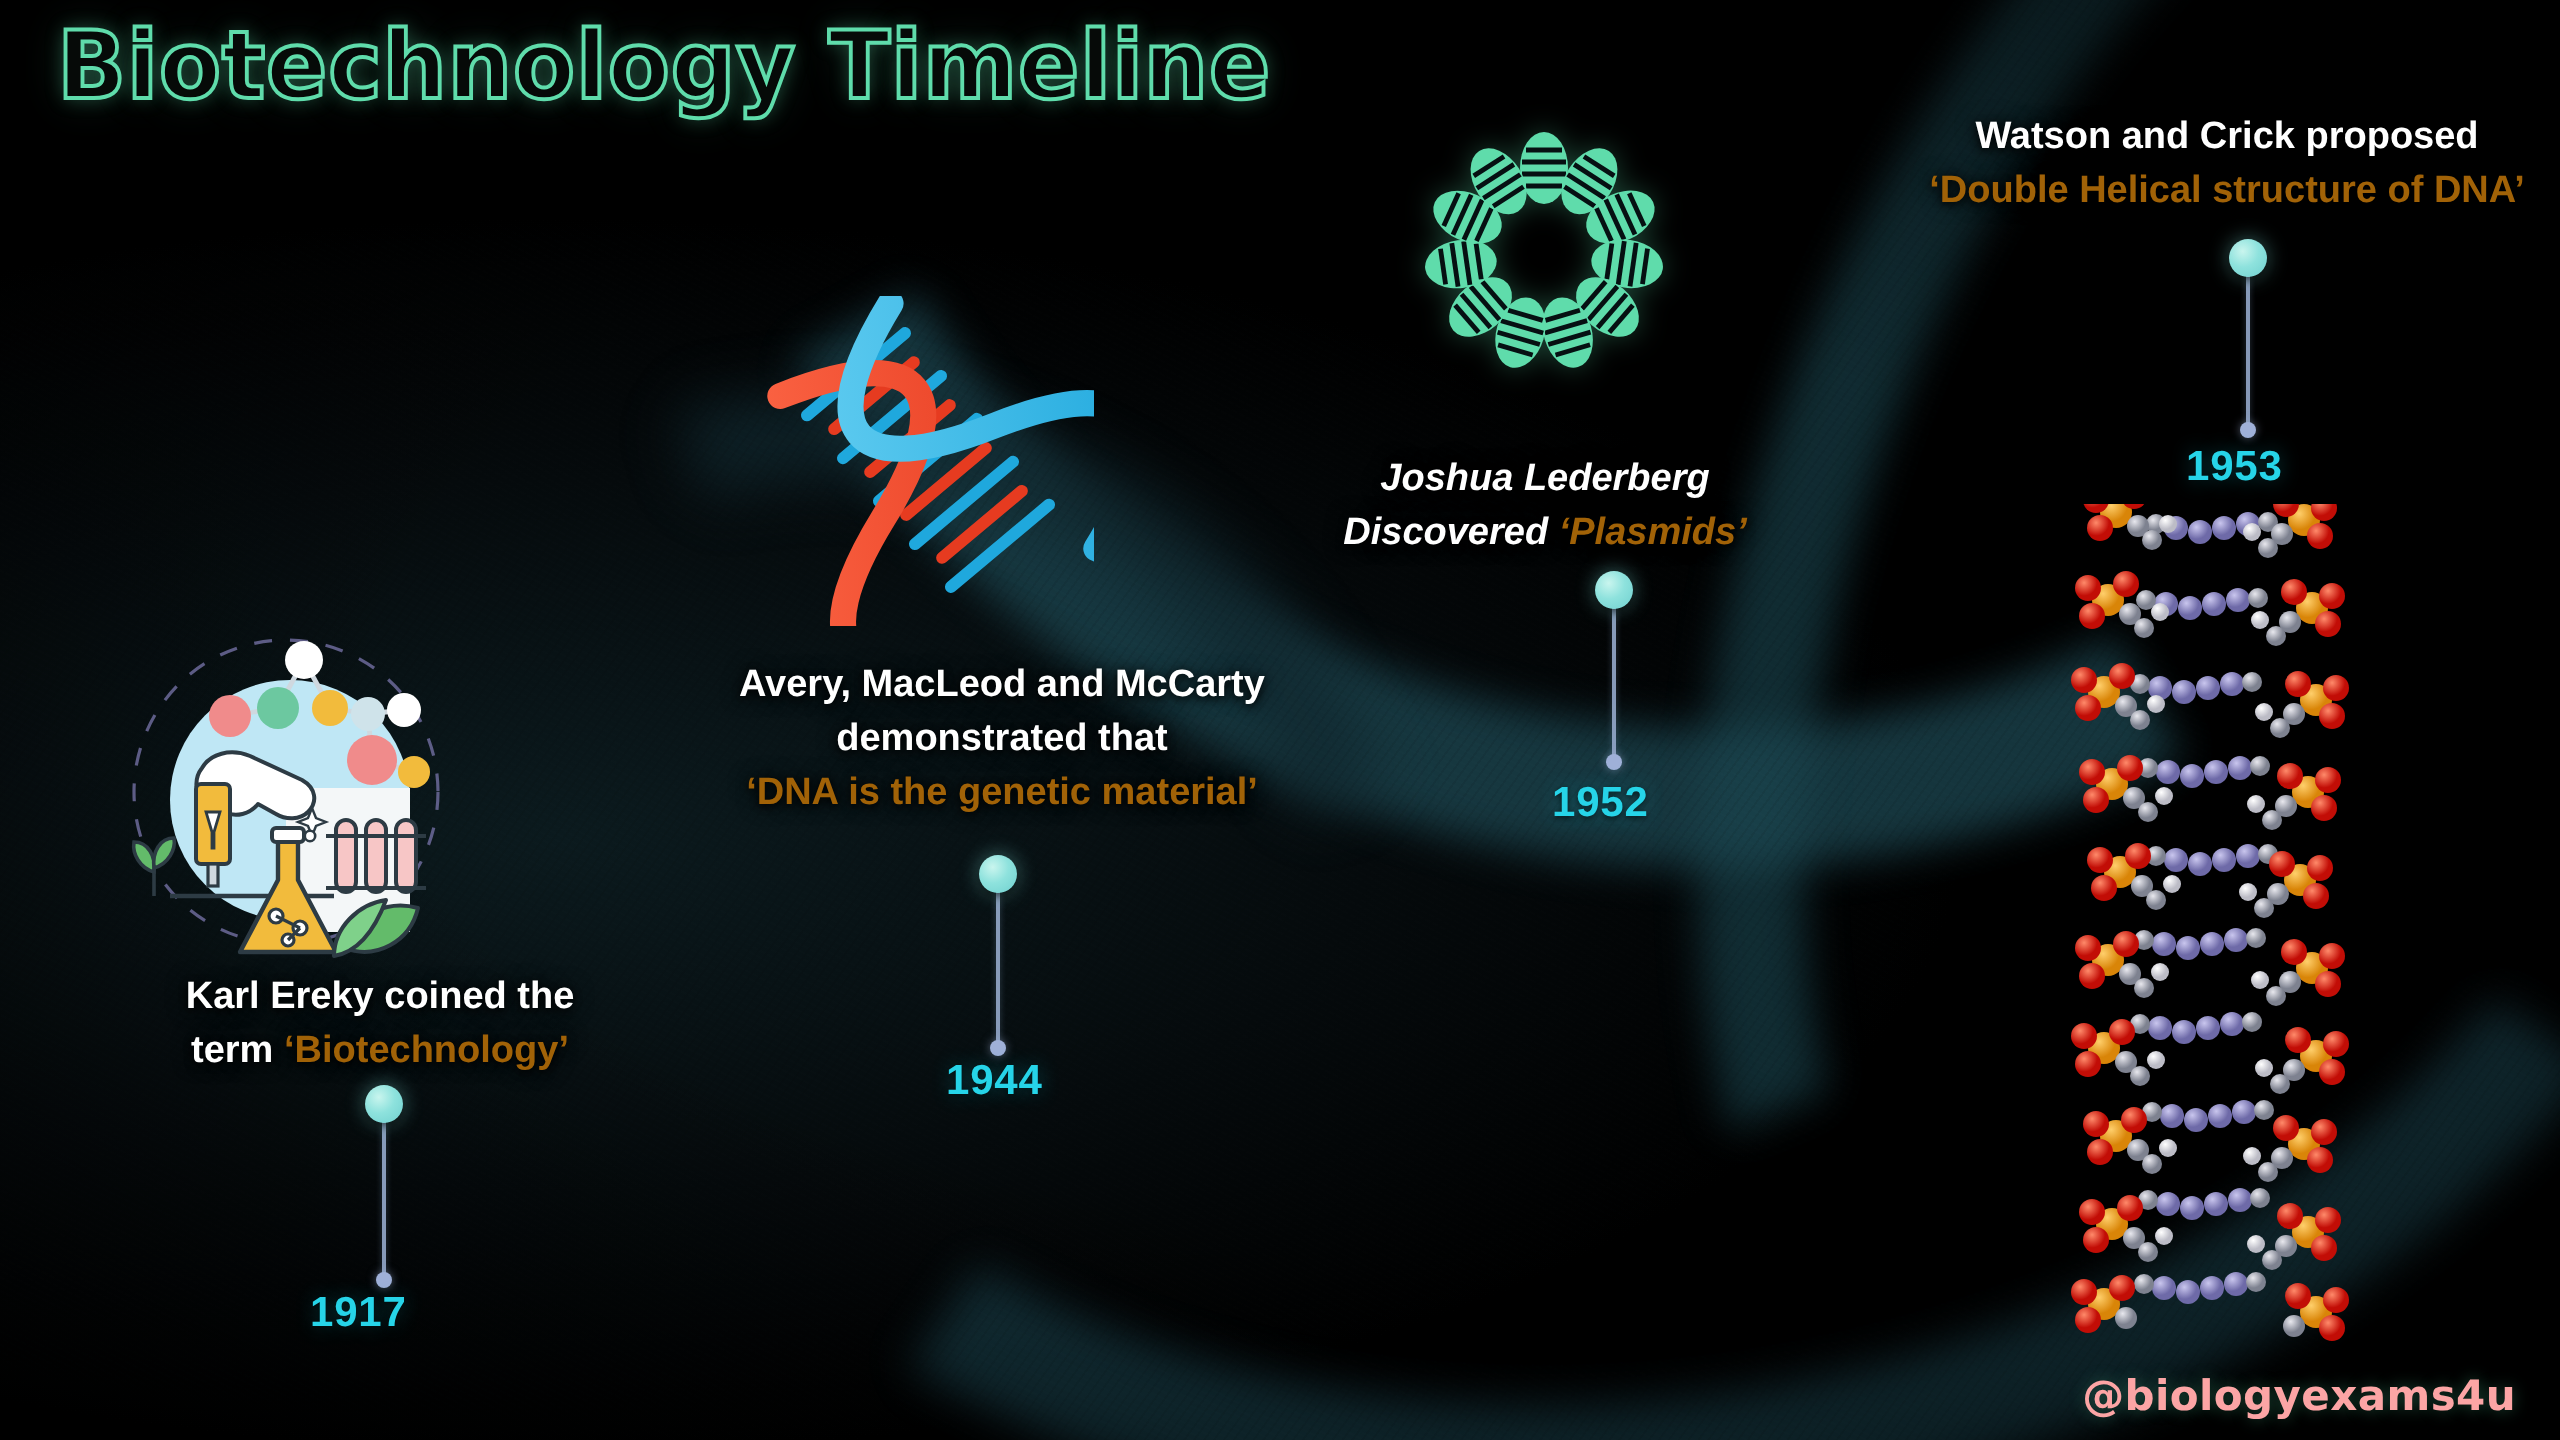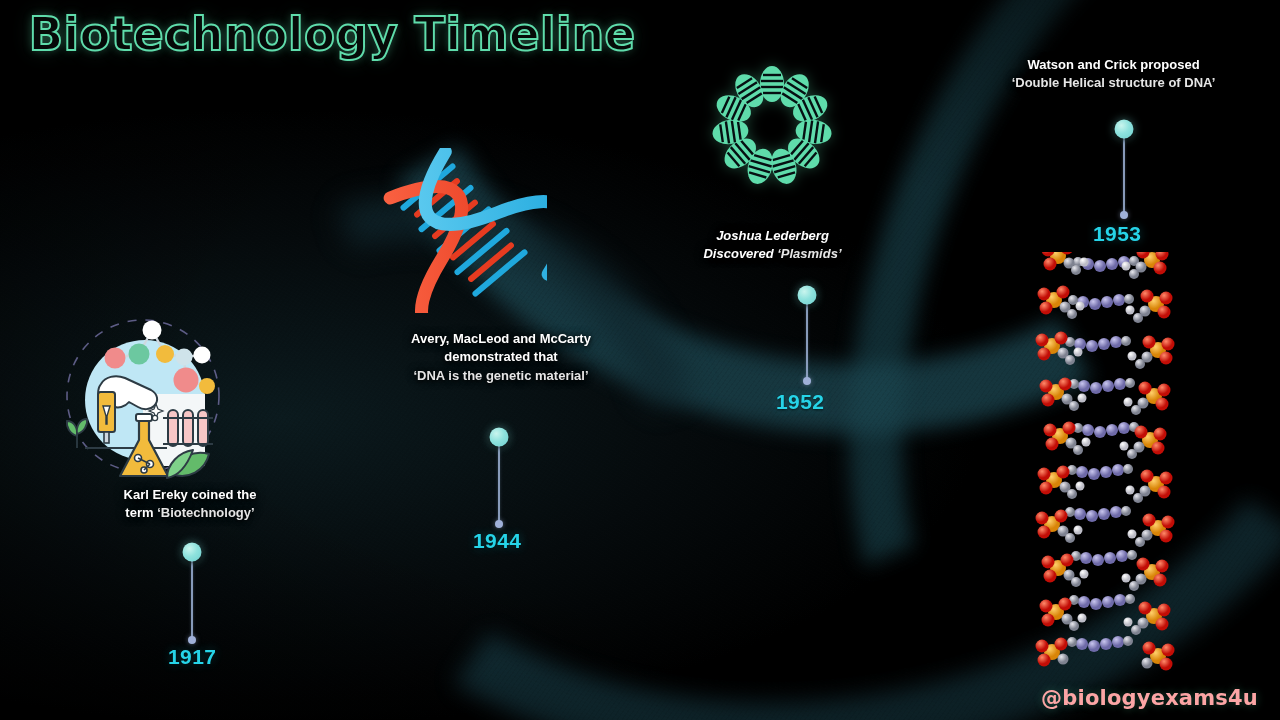--- a/index.html
+++ b/index.html
@@ -67,25 +67,25 @@
     color:#060a08;
     -webkit-text-stroke:2px #5fdcab;
     text-shadow:0 0 10px rgba(95,220,171,.34), 0 0 22px rgba(95,220,171,.18);
     white-space:nowrap;
   }
 
   
   .entry{ position:absolute; }
   .entry .caption{
     position:absolute; color:#ffffff; font-weight:bold;
-    font-size:13px; line-height:1.42; text-align:center;
+    font-size:19px; line-height:1.42; text-align:center;
     text-shadow:0 1px 4px rgba(0,0,0,.95), 0 0 10px rgba(0,0,0,.8);
     white-space:nowrap;
   }
-  .entry .caption .hl{ color:#e5e5e5; }
+  .entry .caption .hl{ color:#a16207; }
   .stem{ position:absolute; }
   .stem .line{
     position:absolute; left:50%; transform:translateX(-50%);
     width:2px; background:#93a7c9; opacity:.92; top:0; bottom:0;
     box-shadow:0 0 3px rgba(150,180,220,.35);
   }
   .stem .dot-top{
     position:absolute; left:50%; top:0; transform:translate(-50%,-50%);
     width:19px; height:19px; border-radius:50%;
     background:radial-gradient(circle at 36% 32%, #c9f5ee 0%, #8ee2dd 45%, #6fd0cf 100%);
@@ -662,21 +662,21 @@
   <div class="entry">
     <div class="caption" style="left:52px; top:486px; width:212px;">
       <span>Karl Ereky coined the</span><br>
       <span>term </span><span class="hl">‘Biotechnology’</span>
     </div>
     <div class="stem" style="left:150px; top:552px; width:20px; height:88px;">
       <div class="line"></div>
       <div class="dot-top"></div>
       <div class="dot-bot"></div>
     </div>
-    <div class="year" style="left:136px; top:645px;">1917</div>
+    <div class="year" style="left:123px; top:645px;">1917</div>
   </div>
 
   <div class="entry">
     <div class="caption" style="left:329px; top:330px; width:280px;">
       <span>Avery, MacLeod and McCarty</span><br>
       <span>demonstrated that</span><br>
       <span class="hl">‘DNA is the genetic material’</span>
     </div>
     <div class="stem" style="left:457px; top:437px; width:20px; height:87px;">
       <div class="line"></div>

